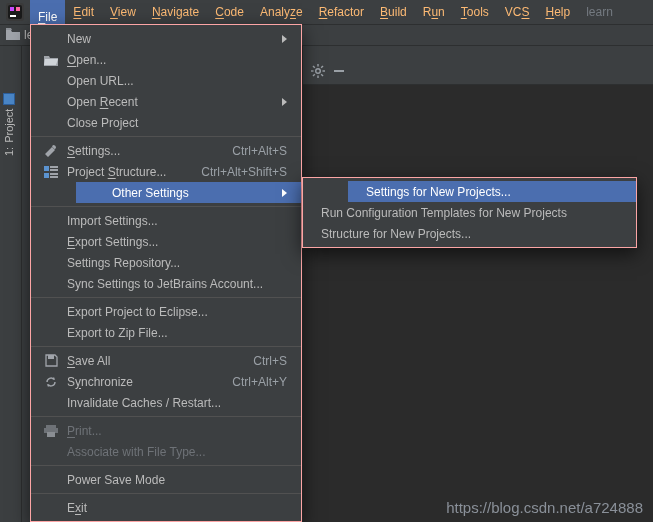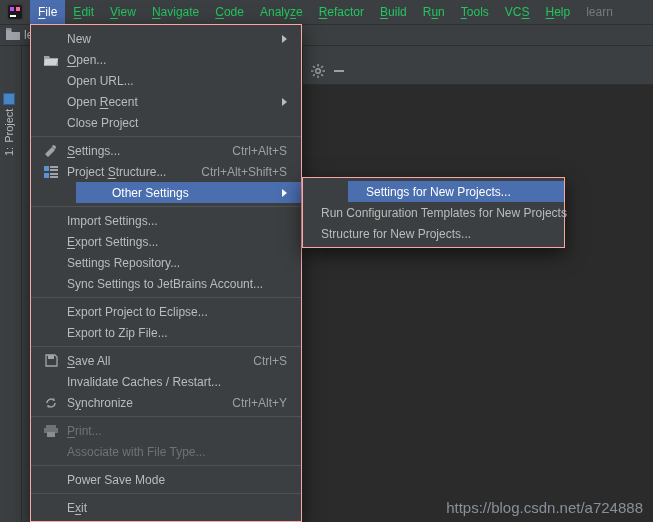--- a/index.html
+++ b/index.html
@@ -24,27 +24,28 @@
     width: 18px; height: 18px;
     margin: 3px 6px 0 2px;
     background: #3a3a3a;
     border-radius: 3px;
     display: flex; align-items: center; justify-content: center;
   }
   .app-icon svg { display:block; }
   .menubar-item {
     padding: 0 8px;
     display: flex; align-items: center;
-    color: #22c55e;
+    color: #fdba74;
     cursor: default;
     white-space: nowrap;
   }
   .menubar-item.open {
     background: #4b6eaf;
     color: #ffffff;
+    align-items: flex-end;
   }
   .underline { text-decoration: underline; text-underline-offset: 2px; }
   .trail {
     color: #747a80;
     padding: 0 8px;
     display: flex; align-items: center;
   }
 
   
   .breadcrumb {
@@ -112,21 +113,21 @@
     border: 1px solid #fca5a5;
     box-shadow: 0 6px 18px rgba(0,0,0,0.6);
     padding: 3px 0;
   }
   #file-menu {
     left: 30px; top: 24px;
     width: 272px;
   }
   #sub-menu {
     left: 302px; top: 177px;
-    width: 263px;
+    width: 335px;
   }
   .menu-row {
     height: 21px;
     display: flex; align-items: center;
     padding: 0 14px 0 12px;
     color: #bbbbbb;
     position: relative;
     white-space: nowrap;
   }
   .menu-row.hover {
@@ -348,32 +349,32 @@
     <span class="mi-icon">
         <svg width="13" height="13" viewBox="0 0 13 13">
           <path d="M1 1h9l2 2v9H1z" fill="none" stroke="#a0a4aa" stroke-width="1.3"></path>
           <rect x="3" y="1" width="6" height="4" fill="#a0a4aa"></rect>
         </svg>
       </span>
     <span class="mi-label"><span class="underline">S</span><span>ave All</span></span>
     <span class="mi-short">Ctrl+S</span>
   </div>
   <div class="menu-row">
-    <span class="mi-icon empty"></span>
-      <span class="mi-label">Invalidate Caches / Restart...</span>
-  </div>
-  <div class="menu-row">
     <span class="mi-icon">
         <svg width="14" height="14" viewBox="0 0 14 14">
           <path d="M3 7a4 4 0 0 1 7-2.6M11 7a4 4 0 0 1-7 2.6" fill="none" stroke="#a0a4aa" stroke-width="1.4"></path>
           <path d="M10 2l1 3-3-1zM4 12l-1-3 3 1z" fill="#a0a4aa"></path>
         </svg>
       </span>
     <span class="mi-label"><span>S</span><span class="underline">y</span><span>nchronize</span></span>
     <span class="mi-short">Ctrl+Alt+Y</span>
+  </div>
+  <div class="menu-row">
+    <span class="mi-icon empty"></span>
+      <span class="mi-label">Invalidate Caches / Restart...</span>
   </div>
   <div class="menu-sep"></div>
   <div class="menu-row disabled">
     <span class="mi-icon">
         <svg width="14" height="12" viewBox="0 0 14 12">
           <rect x="2" y="0" width="10" height="3" fill="#6e7277"></rect>
           <rect x="0" y="3" width="14" height="5" fill="#6e7277"></rect>
           <rect x="3" y="7" width="8" height="5" fill="#8a8e93"></rect>
         </svg>
       </span>

